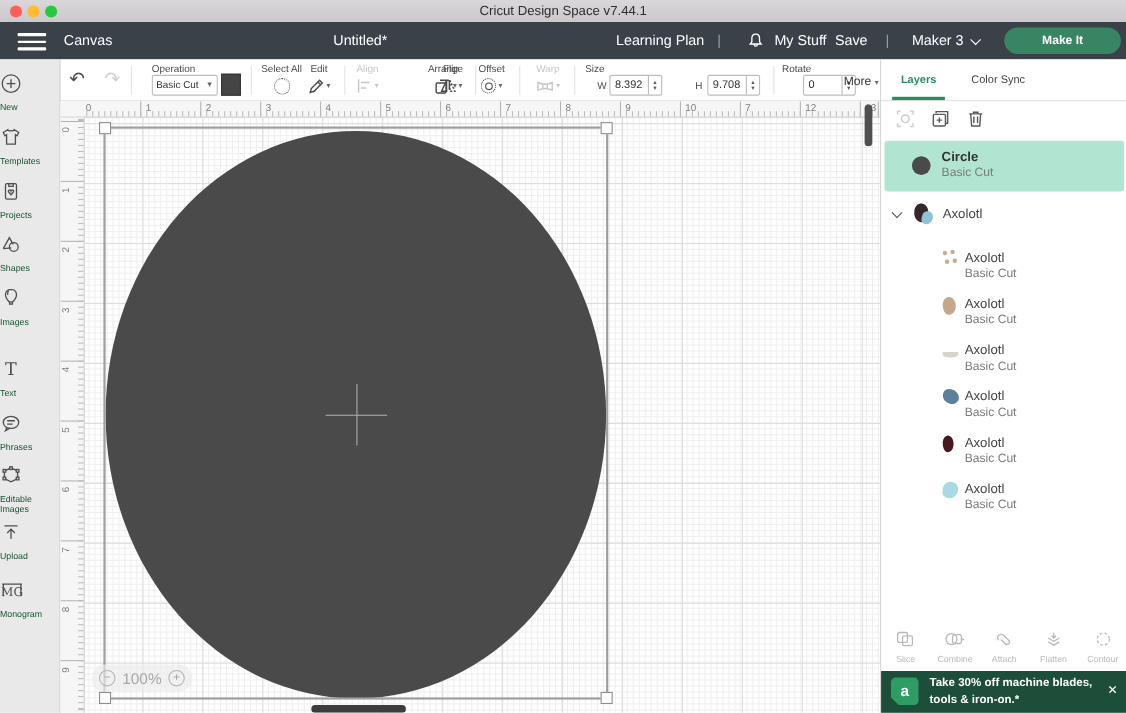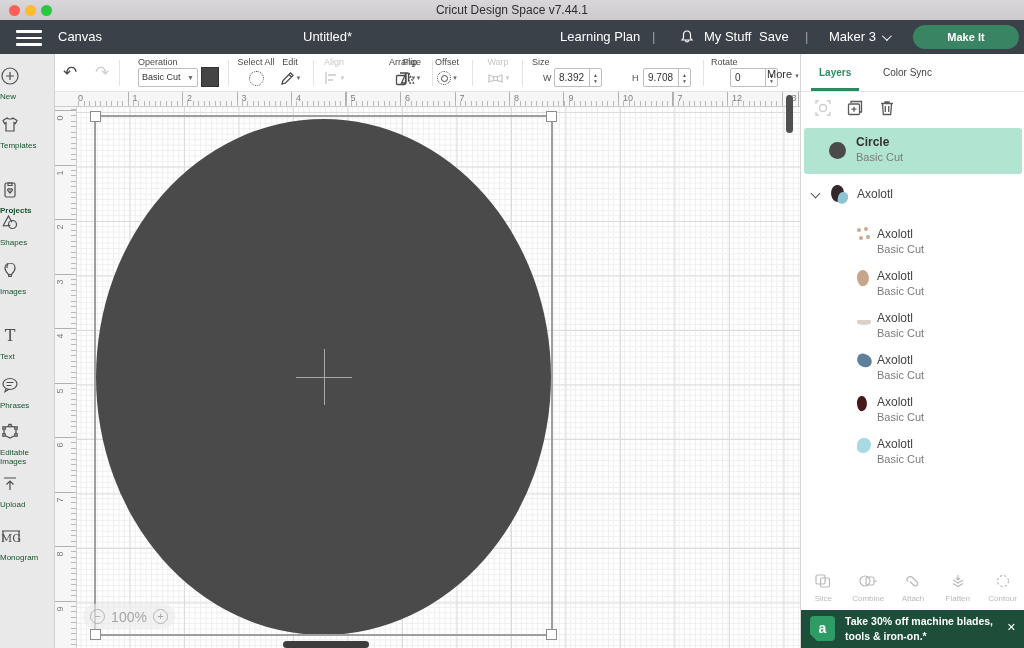--- a/index.html
+++ b/index.html
@@ -297,21 +297,21 @@
         <path d="M10 6 V14 M6 10 H14"></path>
       </svg>
     <div class="lbl">New</div>
   </div>
   <div class="sitem" style="top:61px;">
     <svg width="20" height="20" viewBox="0 0 20 20">
         <path d="M7 3 L3 5.5 L4.5 8.5 L6 7.5 L6 16 L14 16 L14 7.5 L15.5 8.5 L17 5.5 L13 3 C13 4.3 7 4.3 7 3 Z"></path>
       </svg>
     <div class="lbl">Templates</div>
   </div>
-  <div class="sitem" style="top:126px;font-weight:bold;">
+  <div class="sitem" style="top:110px;">
     <svg width="20" height="20" viewBox="0 0 20 20">
         <rect x="5" y="3" width="10" height="14" rx="1.5"></rect>
         <path d="M8 3 H12 V5.5 H8 Z"></path>
         <path d="M10 13 L8.3 11 A1.2 1.2 0 1 1 10 9.6 A1.2 1.2 0 1 1 11.7 11 Z"></path>
       </svg>
     <div class="lbl">Projects</div>
   </div>
   <div class="sitem" style="top:158px;">
     <svg width="20" height="20" viewBox="0 0 20 20">
         <path d="M3 14 L8.5 4 L12 10.2"></path>

